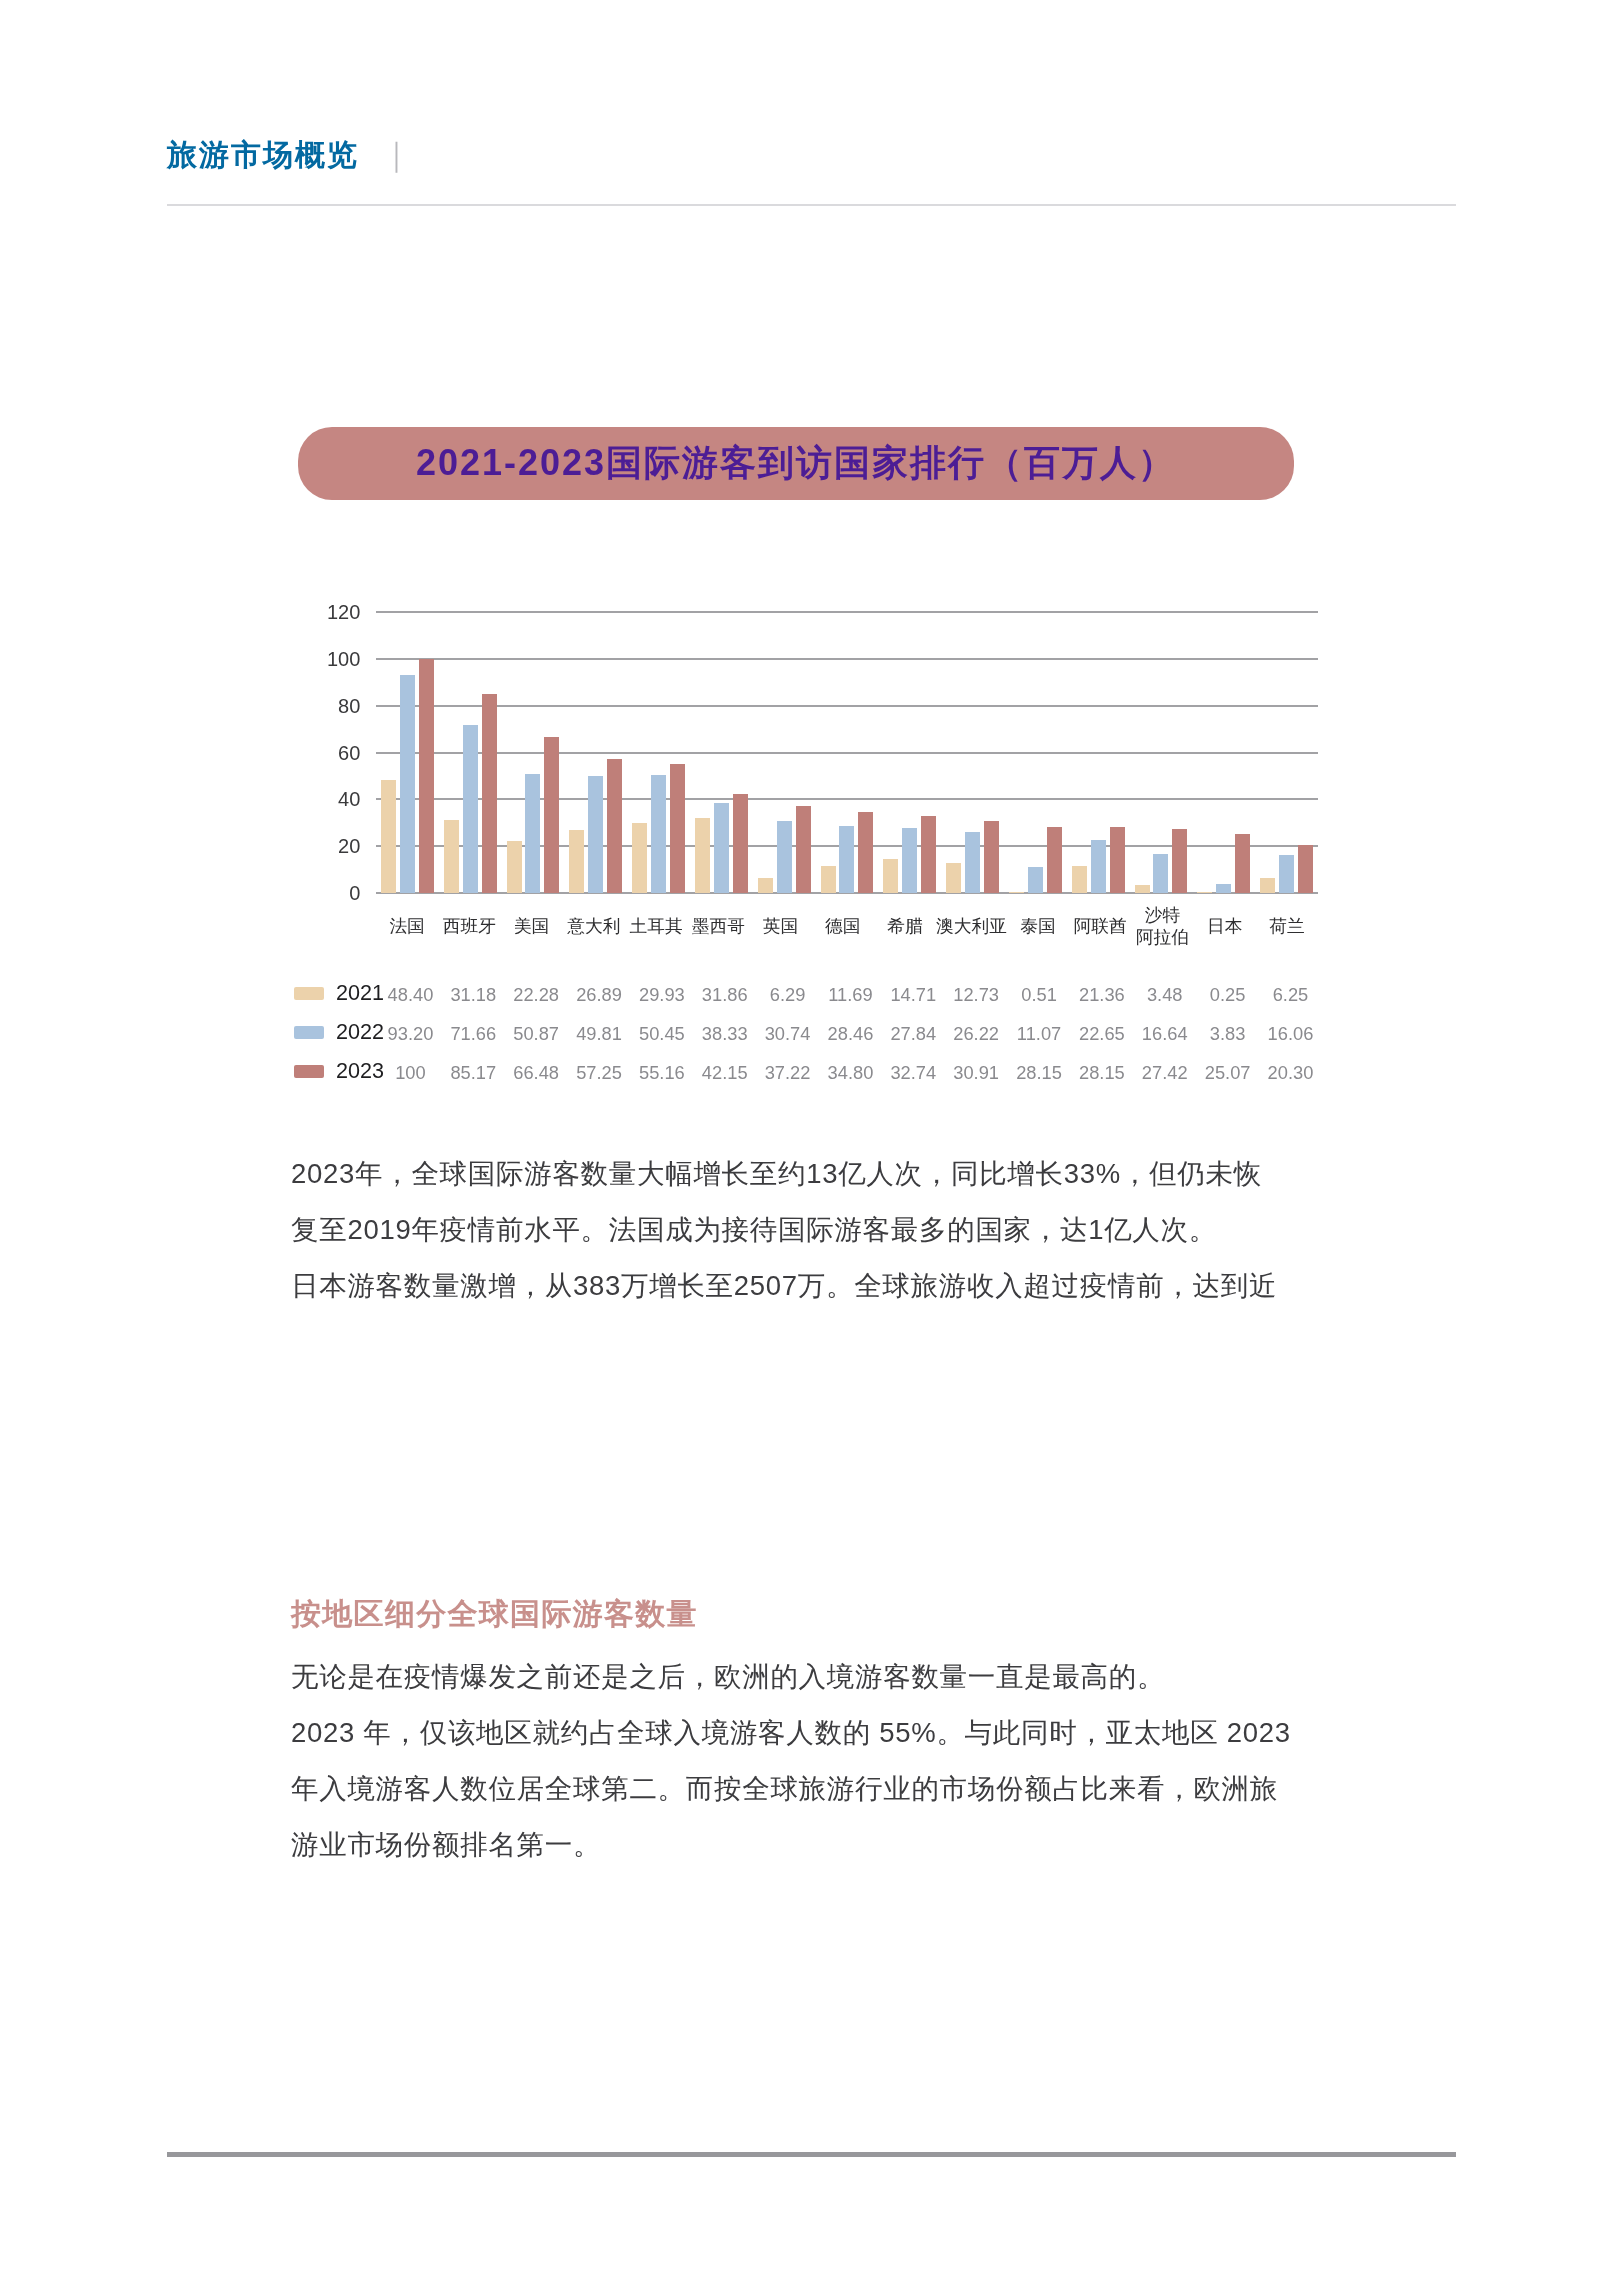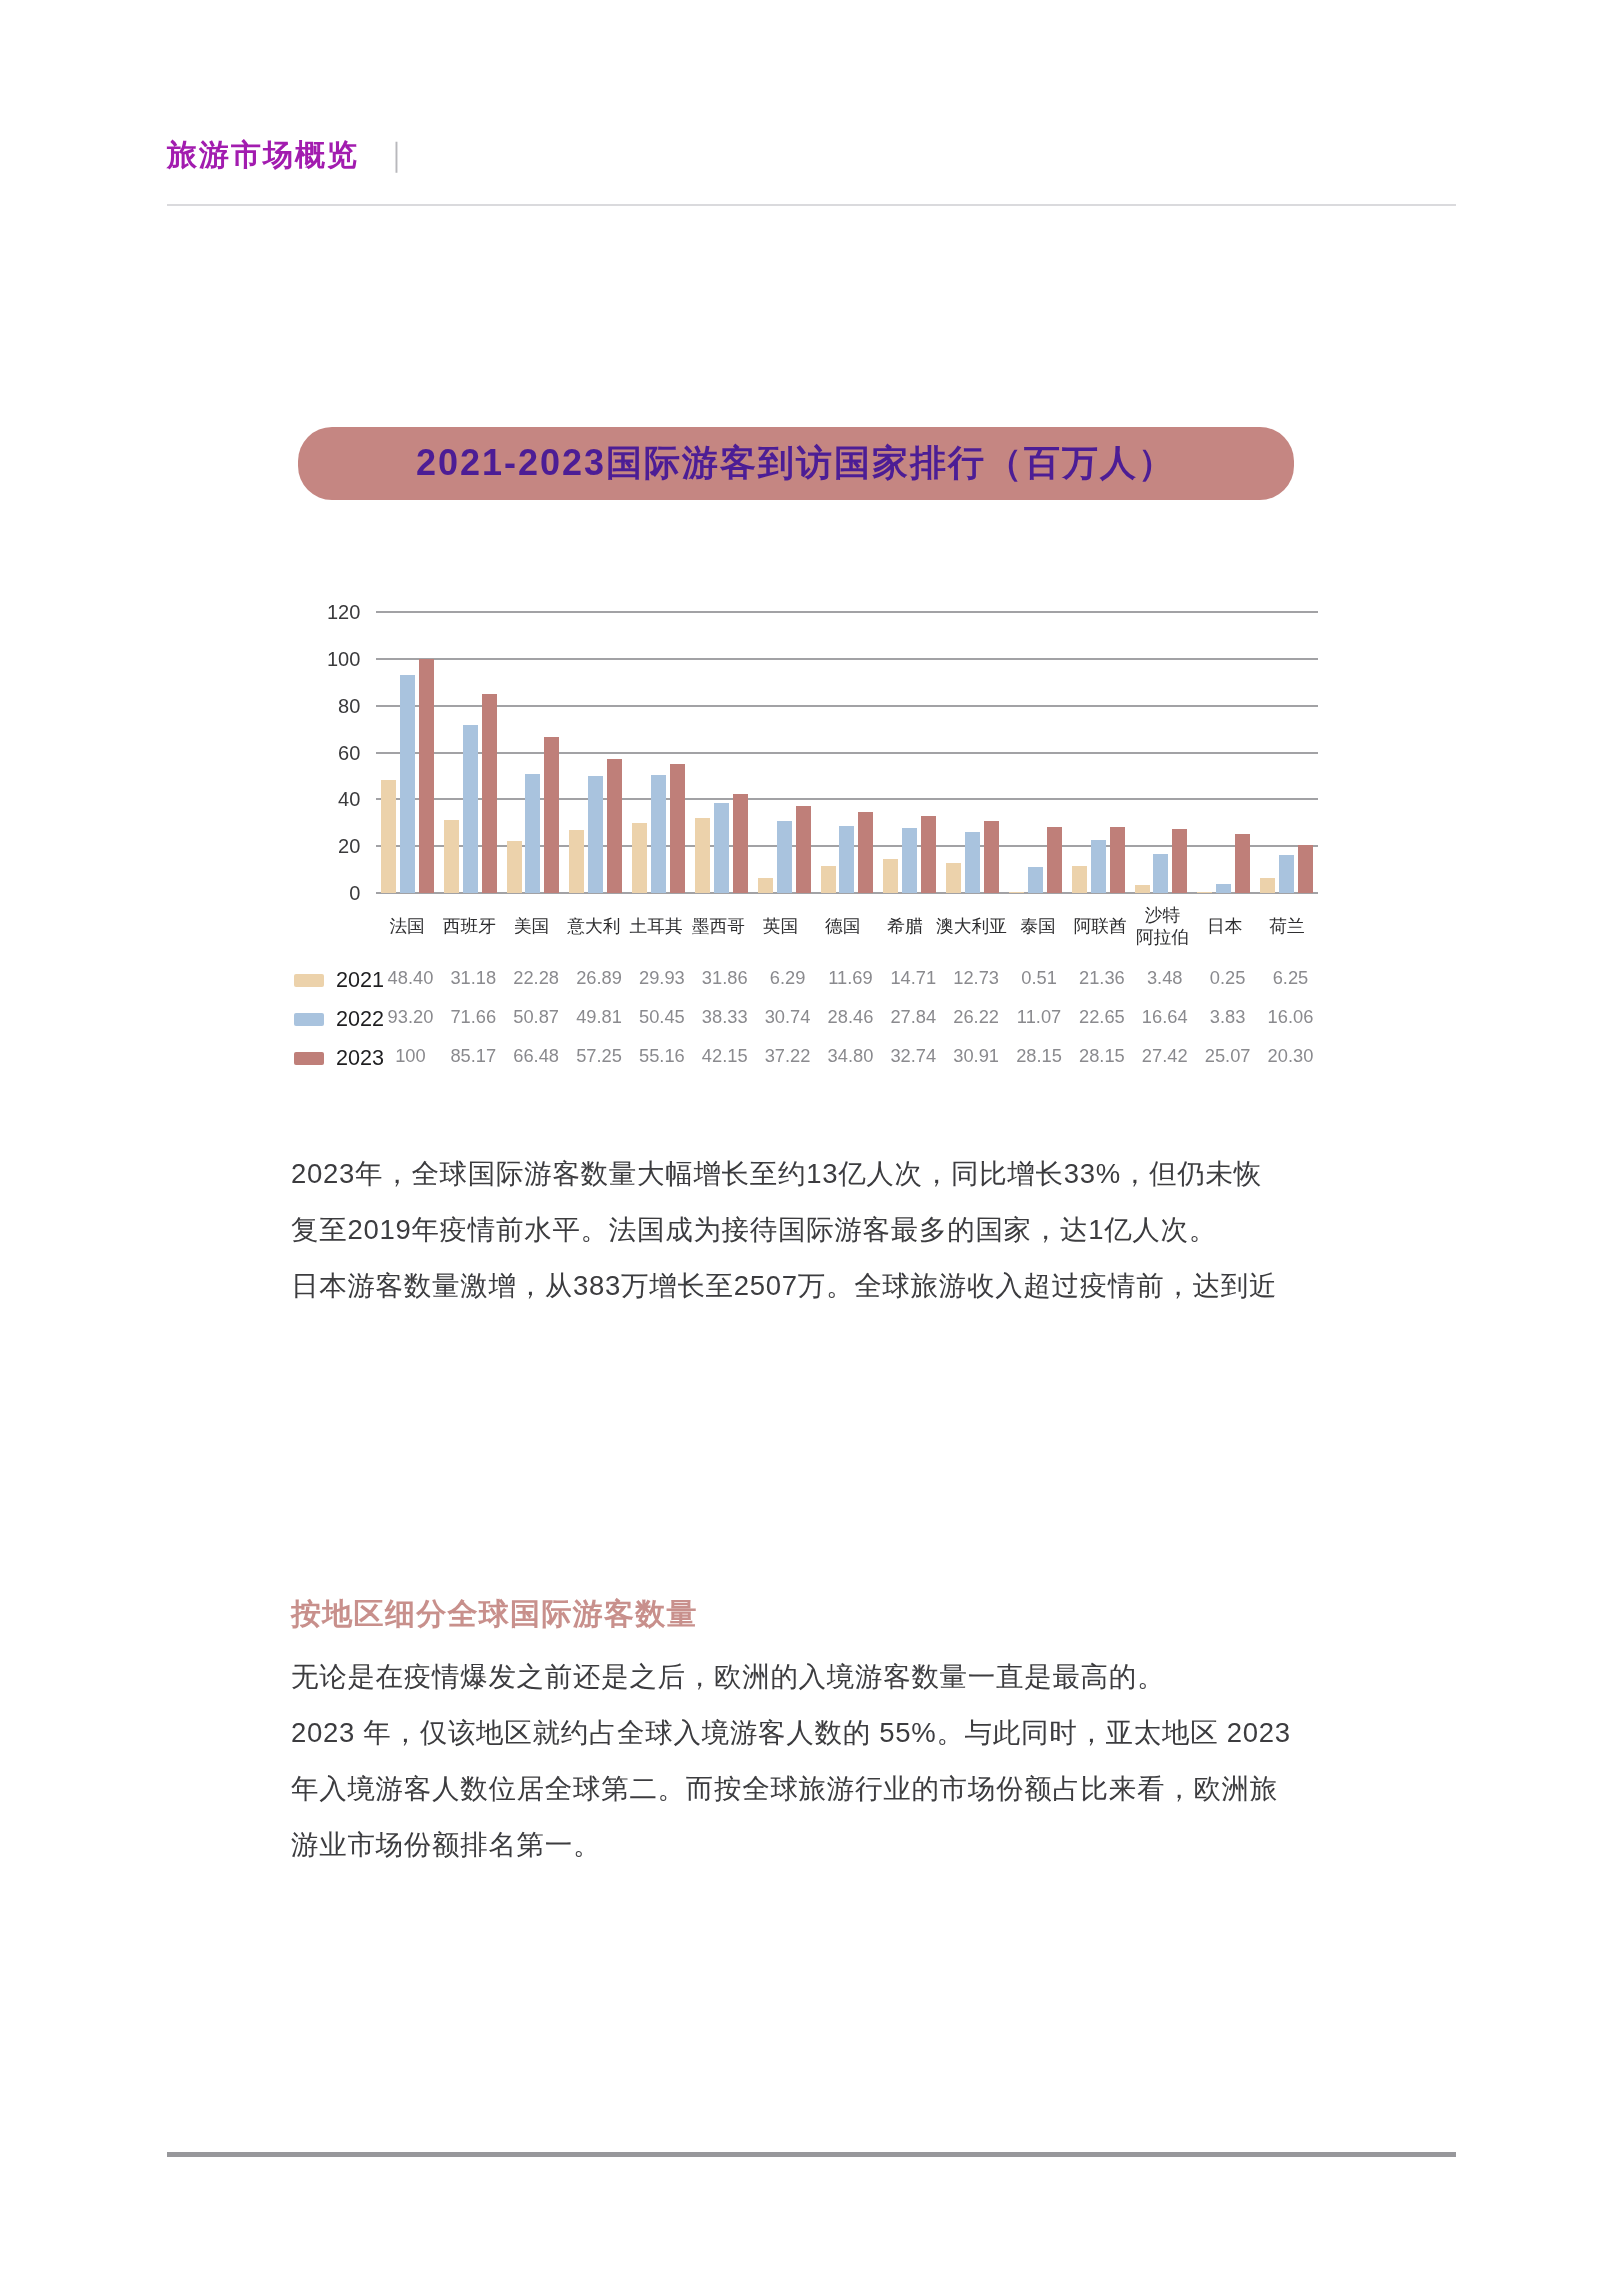--- a/index.html
+++ b/index.html
@@ -3,21 +3,21 @@
 <meta charset="utf-8">
 <style>
   html,body { margin:0; padding:0; background:#ffffff; }
   .page {
     position:relative; width:1623px; height:2295px; background:#ffffff;
     font-family:"Liberation Sans","DejaVu Sans",sans-serif; overflow:hidden;
   }
 
   
   .header { position:absolute; top:134px; left:167px; display:flex; align-items:center; gap:22px; }
-  .h-section { font-size:30px; font-weight:bold; color:#a21caf; letter-spacing:2px; }
+  .h-section { font-size:30px; font-weight:bold; color:#0369a1; letter-spacing:2px; }
   .h-pipe { font-size:31px; font-weight:200; color:#b8b8bc; }
   .h-sub { font-size:29px; color:#9a9a9e; letter-spacing:2px; }
   .header-rule { position:absolute; top:204px; left:167px; width:1289px; height:2px; background:#dadadd; }
 
   
   .banner {
     position:absolute; top:427px; left:298px; width:996px; height:73px;
     background:#c58682; border-radius:34px;
     display:flex; align-items:center; justify-content:center;
   }
@@ -30,21 +30,21 @@
   .ytick { position:absolute; right:calc(100% + 15.7px); transform:translateY(50%); font-size:20px; color:#3a3a3c; }
   .groups { position:absolute; inset:0; display:flex; }
   .group { flex:1; display:flex; align-items:flex-end; justify-content:center; gap:3.9px; }
   .bar { width:15px; }
   .xlabels { position:absolute; top:293px; left:85px; width:942px; display:flex; }
   .xlabel {
     flex:1; height:44px; display:flex; align-items:center; justify-content:center;
     text-align:center; font-size:17.7px; line-height:21.6px; color:#2e2e30; font-weight:500; white-space:pre;
   }
   .legend-table { position:absolute; top:355px; left:0; width:1031px; }
-  .trow { display:flex; align-items:flex-start; height:39px; }
+  .trow { display:flex; align-items:flex-end; height:39px; }
   .legendcell { width:88px; display:flex; align-items:center; gap:11.8px; padding-left:3.3px; box-sizing:border-box; }
   .swatch { width:30px; height:13px; border-radius:2px; flex:none; }
   .year { font-size:21.6px; color:#1e1e20; }
   .tcell { flex:1; text-align:center; font-size:18.3px; color:#8a8a8e; }
 
   
   .para { position:absolute; left:291px; width:1070px; font-size:27.5px; color:#3c3c3f; }
   .pline { height:56px; line-height:56px; white-space:nowrap; letter-spacing:0.7px; }
   .para1 { top:1146px; }
   .para2 { top:1649px; }

